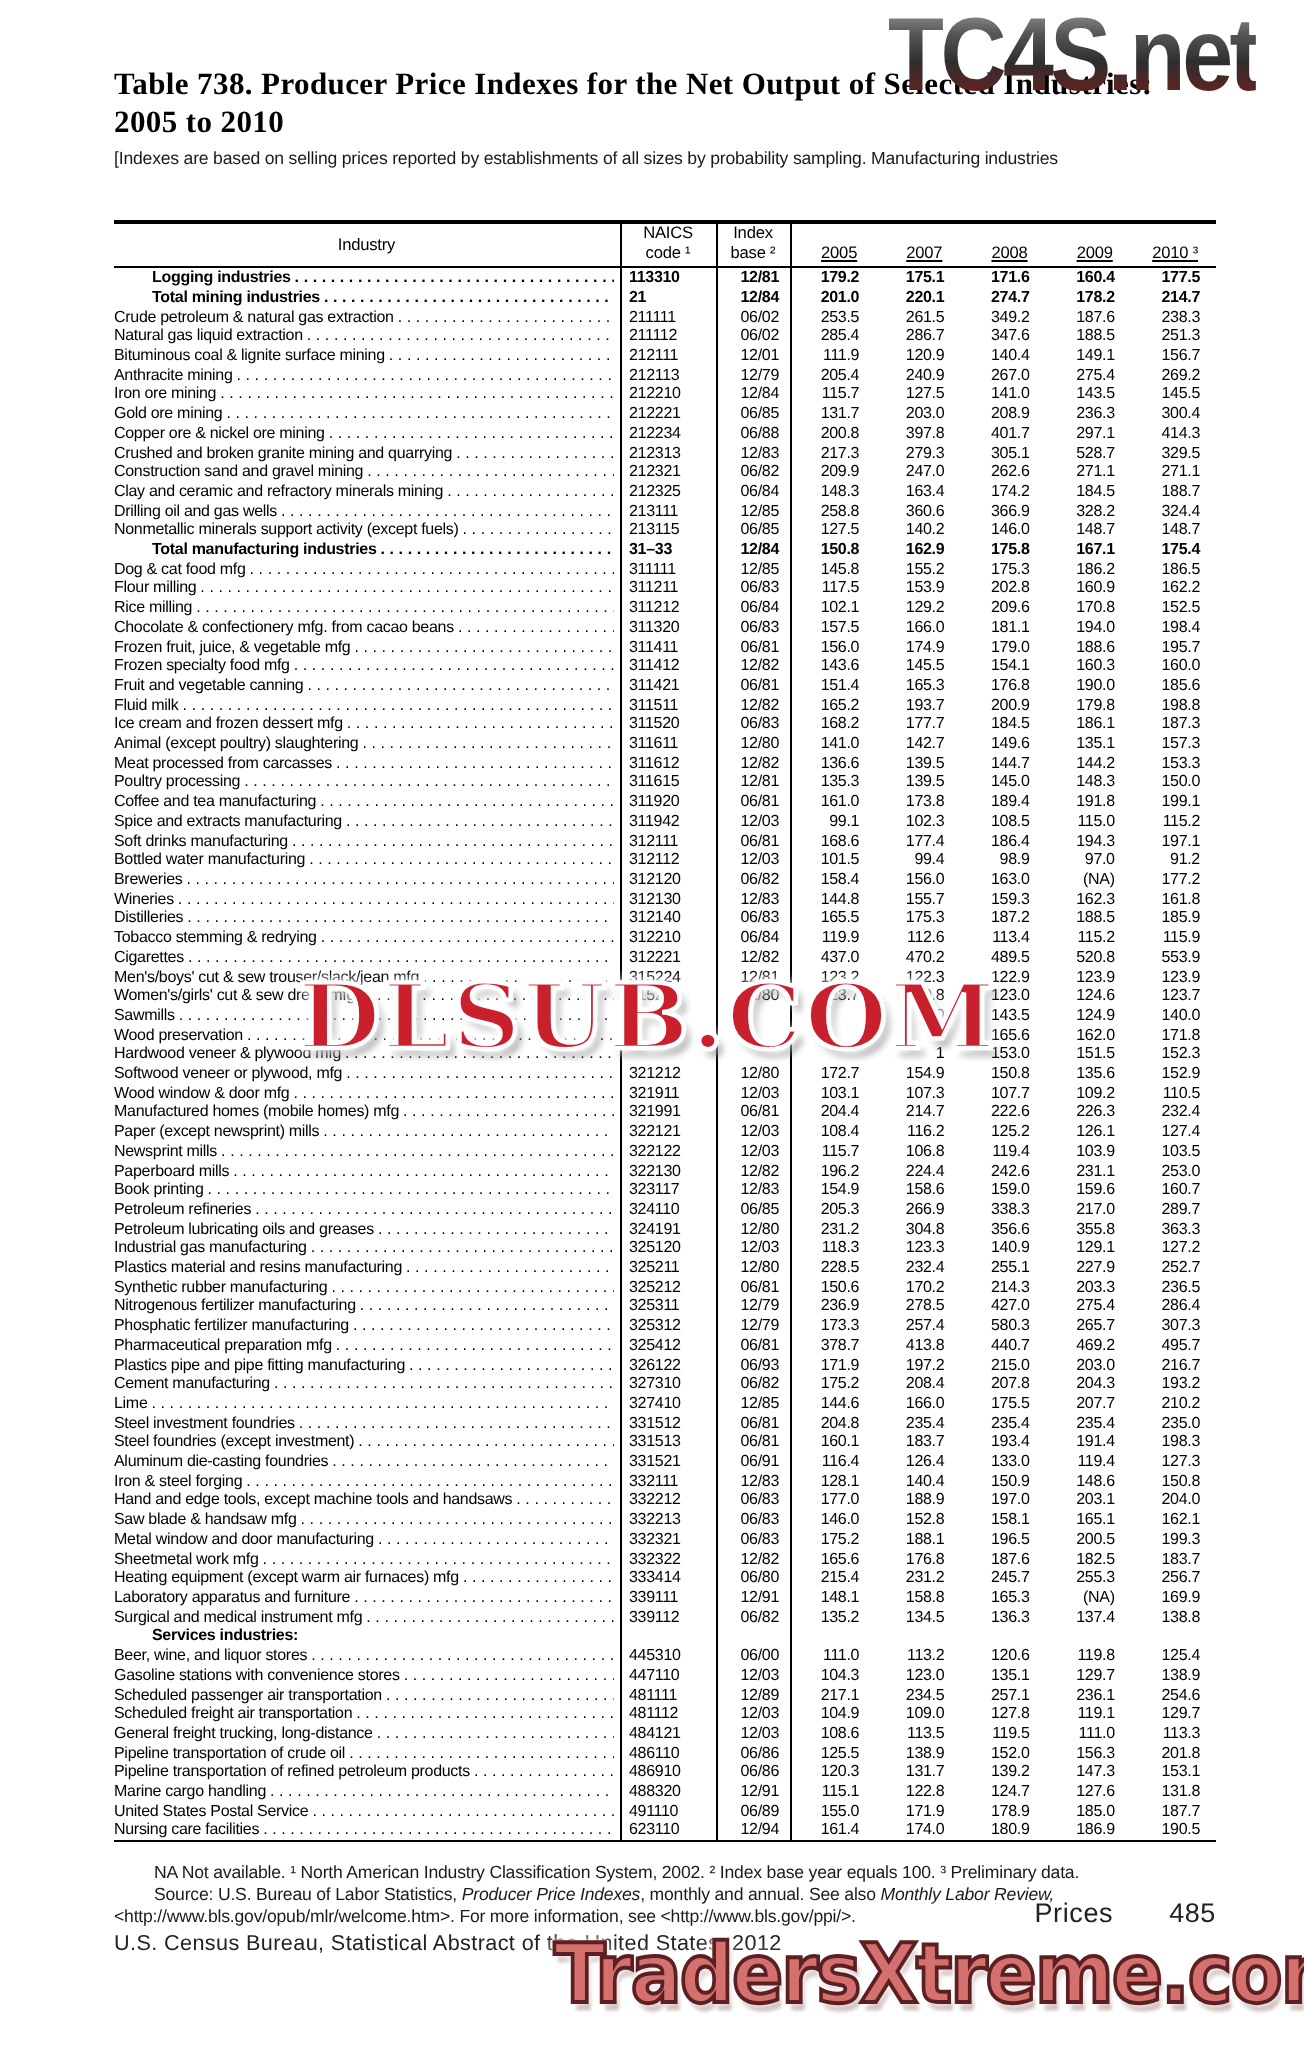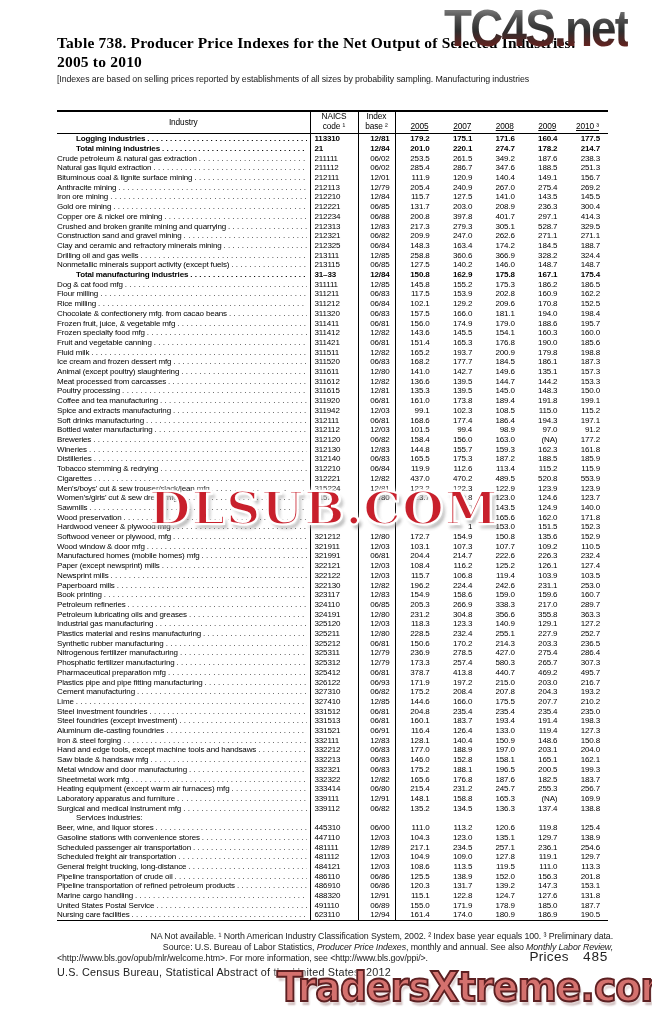--- a/index.html
+++ b/index.html
@@ -36,32 +36,32 @@
   }
   td.ci{border-right:1px solid #000;}
   td.cc{border-right:1px solid #000;padding-left:4px;}
   td.cb{border-right:1px solid #000;text-align:right;padding-right:5px;}
   td.cv{text-align:right;padding-right:8px;}
   .ind{display:flex;align-items:baseline;}
   .nm{white-space:nowrap;}
   .dots{flex:1;overflow:hidden;white-space:nowrap;letter-spacing:2.3px;margin:0 3px 0 2px;}
   tr.rb td{font-weight:bold;}
   tr.rb .nm,tr.rh .nm{margin-left:19px;}
-  tr.rh td{font-weight:normal;}
+  tr.rh td{font-weight:bold;}
   .footnotes{
     position:absolute;left:57px;top:931px;width:556px;
     font-size:8.8px;line-height:10.8px;color:#1a1a1a;letter-spacing:-0.1px;
   }
-  .fn-indent{text-indent:20px;text-align:right;}
+  .fn-indent{text-indent:20px;}
   .it{font-style:italic;}
   .prices{
     position:absolute;right:44px;top:949px;font-size:13.5px;color:#222;
     letter-spacing:0.3px;
   }
-  .prices .pg{margin-left:14px;font-family:Liberation Mono, monospace;}
+  .prices .pg{margin-left:28px;}
   .census{
     position:absolute;left:57px;top:966px;font-size:10.8px;color:#222;
     letter-spacing:0.2px;
   }
   
   .wm-top{
     position:absolute;left:444px;top:-2px;z-index:5;
     font-family:"Liberation Sans",sans-serif;font-weight:bold;font-size:52px;
     letter-spacing:-2px;transform:scaleX(0.88);transform-origin:left top;
     background:linear-gradient(180deg,#a8a8a8 4%,#555555 32%,#2e2e2e 55%,#5e2320 78%,#a8413a 96%);

